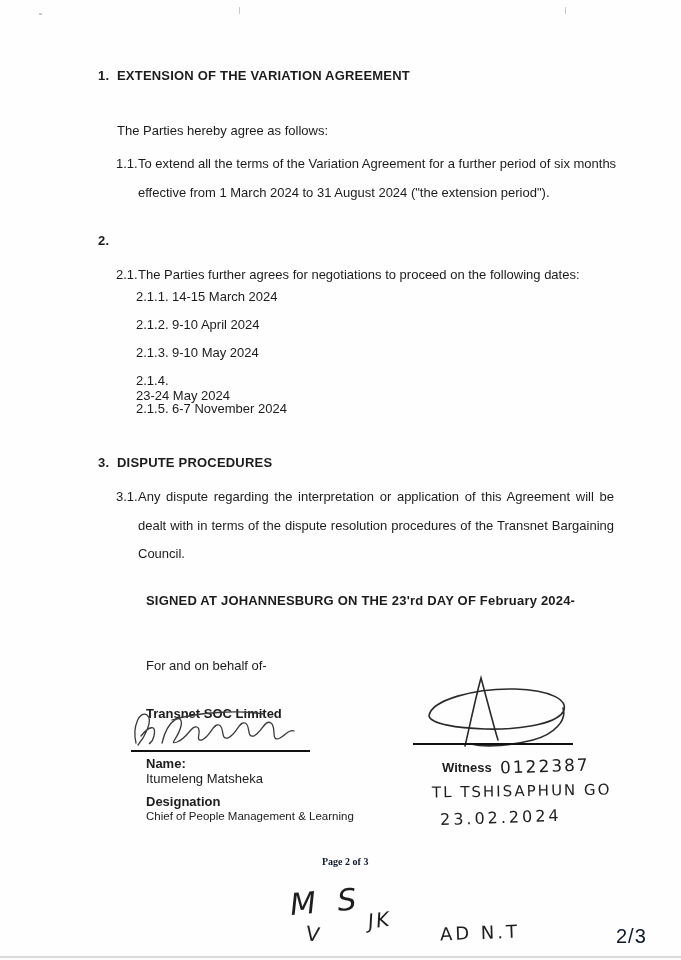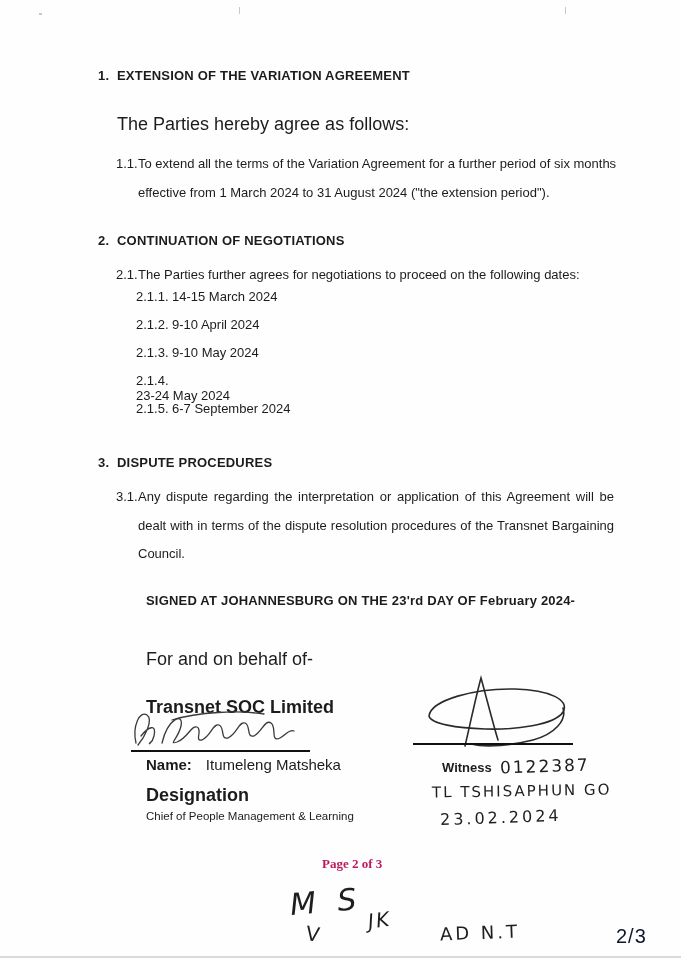--- a/index.html
+++ b/index.html
@@ -11,44 +11,44 @@
   .abs { position: absolute; }
 
   
   .h-row { display: flex; font-weight: bold; font-size: 13px; letter-spacing: 0.2px; }
   .h-row .num { width: 19px; flex: none; }
   .clause { display: flex; font-size: 13px; line-height: 28.5px; }
   .clause .cnum { width: 22px; flex: none; }
   .clause .ctext { flex: 1; }
   .sub { display: flex; font-size: 13px; }
   .sub .snum { width: 36px; flex: none; }
-  .intro { font-size: 18px; }
+  .intro { font-size: 13px; margin-top: 9px; }
   .bold { font-weight: bold; }
   .justify { text-align: justify; }
 
   .signed { font-weight: bold; font-size: 13px; letter-spacing: 0.2px; }
 
-  .name-row { display: flex; font-size: 15px; align-items: baseline; }
+  .name-row { display: flex; font-size: 13px; align-items: baseline; flex-direction: column; }
   .name-row .lbl { font-weight: bold; margin-right: 14px; }
   .small-text { font-size: 11.5px; }
 
   .witness-row { display: flex; font-size: 13px; align-items: baseline; }
   .witness-row .lbl { font-weight: bold; }
 
   
   .hand { color: #1e1e1e; font-family: "DejaVu Sans", sans-serif; white-space: nowrap; }
   .hw-number { font-size: 17px; letter-spacing: 2px; transform: rotate(-2deg); display: inline-block; margin-left: 8px; }
   .hw-name { font-size: 15px; letter-spacing: 2px; transform: rotate(-1deg); }
   .hw-date { font-size: 16px; letter-spacing: 3px; transform: rotate(-2deg); }
   .hw-ms { font-size: 30px; font-style: italic; transform: rotate(-5deg); letter-spacing: 6px; }
   .hw-v  { font-size: 20px; transform: rotate(8deg); }
   .hw-jk { font-size: 20px; font-style: italic; transform: rotate(-8deg); letter-spacing: 2px; }
   .hw-adnt { font-size: 18px; transform: rotate(-2deg); letter-spacing: 3px; }
 
-  .footer-page { font-family: "Liberation Serif", serif; font-weight: 600; font-size: 13px; color: #be185d; }
+  .footer-page { font-family: "Liberation Serif", serif; font-weight: 600; font-size: 10px; color: #0f172a; }
   .corner { font-size: 20px; color: #0f172a; letter-spacing: 1px; }
 
   svg .ink { fill: none; stroke: #3a3a3a; stroke-width: 1.3; stroke-linecap: round; }
   svg .ink2 { fill: none; stroke: #2a2a2a; stroke-width: 1.6; stroke-linecap: round; }
   svg .rule { stroke: #111; stroke-width: 2.2; }
 
   .artifact { position: absolute; background: #9a9a9a; opacity: 0.55; }
   .bottom-edge { position: absolute; left: 0; right: 0; bottom: 2px; height: 2px; background: #d9d9d9; }
 </style>
 </head>
@@ -67,21 +67,20 @@
 
   <div class="abs intro" style="left:117px; top:114px;">The Parties hereby agree as follows:</div>
 
   <div class="abs clause" style="left:116px; top:150px; width:502px;">
     <span class="cnum">1.1.</span>
     <div class="ctext" style="max-width:480px;">To extend all the terms of the Variation Agreement for a further period of six months effective from 1 March 2024 to 31 August 2024 ("the extension period").</div>
   </div>
 
   <div class="abs h-row" style="left:98px; top:233px; width:520px;">
     <span class="num">2.</span>
-    <span>CONTINUATION OF NEGOTIATIONS</span>
   </div>
 
   <div class="abs clause" style="left:116px; top:261px; width:510px;">
     <span class="cnum">2.1.</span>
     <div class="ctext">The Parties further agrees for negotiations to proceed on the following dates:</div>
   </div>
 
   <div class="abs sub" style="left:136px; top:289px;">
     <span class="snum">2.1.1.</span>
     <span>14-15 March 2024</span>
@@ -93,21 +92,21 @@
   <div class="abs sub" style="left:136px; top:345px;">
     <span class="snum">2.1.3.</span>
     <span>9-10 May 2024</span>
   </div>
   <div class="abs sub" style="left:136px; top:373px;flex-direction:column;">
     <span class="snum">2.1.4.</span>
     <span>23-24 May 2024</span>
   </div>
   <div class="abs sub" style="left:136px; top:401px;">
     <span class="snum">2.1.5.</span>
-    <span>6-7 September 2024</span>
+    <span>6-7 November 2024</span>
   </div>
 
   <div class="abs h-row" style="left:98px; top:455px; width:520px;">
     <span class="num">3.</span>
     <span>DISPUTE PROCEDURES</span>
   </div>
 
   <div class="abs clause" style="left:116px; top:483px; width:500px;">
     <span class="cnum">3.1.</span>
     <div class="ctext justify" style="max-width:476px;">Any dispute regarding the interpretation or application of this Agreement will be dealt with in terms of the dispute resolution procedures of the Transnet Bargaining Council.</div>

